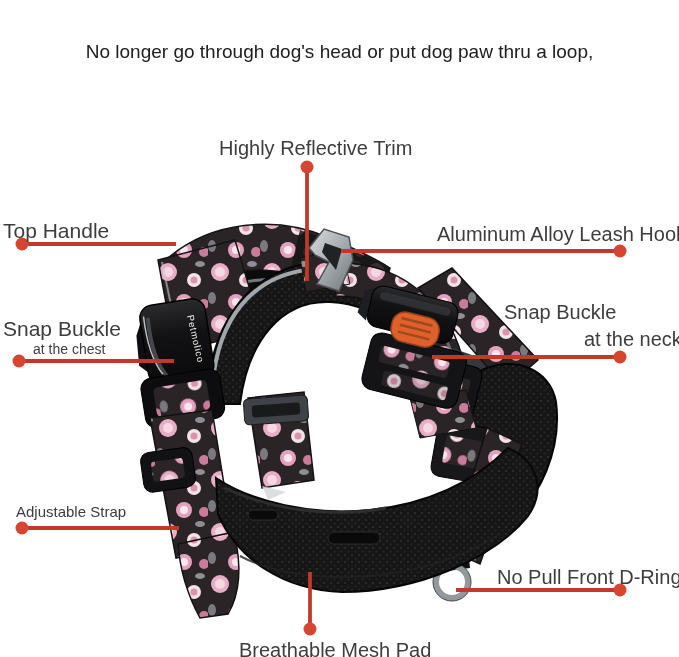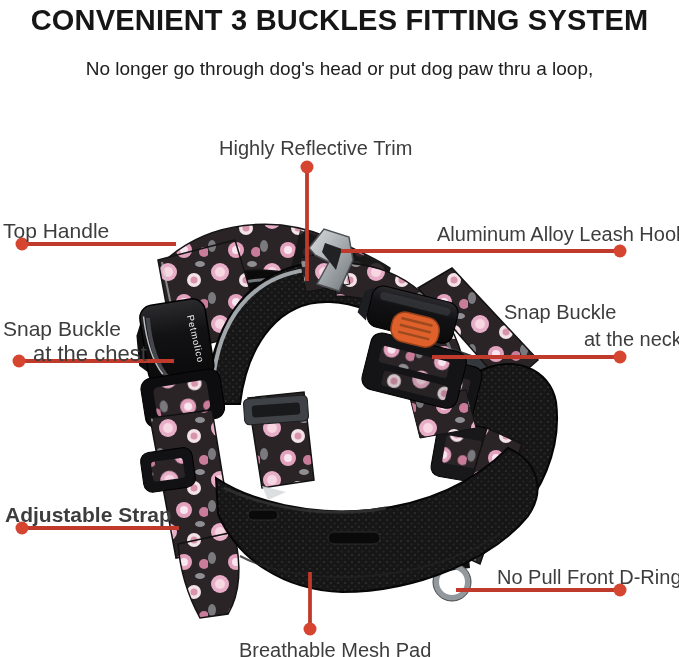--- a/index.html
+++ b/index.html
@@ -8,33 +8,32 @@
     font-family:"Liberation Sans",sans-serif;
   }
   .title{
     position:absolute;top:4px;left:0;width:679px;text-align:center;
     font-size:29px;font-weight:bold;letter-spacing:0.2px;color:#161616;white-space:nowrap;
   }
   .sub{
     position:absolute;left:0;width:679px;text-align:center;
     font-size:19px;color:#202020;white-space:nowrap;
   }
-  .sub1{top:58px;}
+  .sub1{top:41px;}
   .sub2{top:66px;}
   .co{
     position:absolute;font-size:20px;color:#3d3d3d;white-space:nowrap;
   }
   svg.art{position:absolute;left:0;top:0;}
 </style>
 </head>
 <body>
 
 <div class="canvas">
 
-  <div class="title">CONVENIENT 3 BUCKLES FITTING SYSTEM</div>
   <div class="sub sub1">No longer go through dog's head or put dog paw thru a loop,</div>
 
   <svg class="art" width="679" height="657" viewBox="0 0 679 657">
     <defs>
       <pattern id="floral" width="52" height="52" patternUnits="userSpaceOnUse">
         <rect width="52" height="52" fill="#2a2427"></rect>
         <circle cx="12" cy="12" r="9" fill="#e9aec7"></circle>
         <circle cx="12" cy="12" r="5" fill="#f6d7e2"></circle>
         <circle cx="38" cy="20" r="7" fill="#f3e3e8"></circle>
         <circle cx="38" cy="20" r="3.5" fill="#d893ad"></circle>
@@ -178,19 +177,19 @@
       <circle cx="22" cy="528" r="6.5"></circle>
       <circle cx="620" cy="590" r="6.5"></circle>
       <circle cx="310" cy="629" r="6.5"></circle>
     </g>
   </svg>
 
   <div class="co" style="left:3px;top:219px;font-size:21px;">Top Handle</div>
   <div class="co" style="left:219px;top:137px;">Highly Reflective Trim</div>
   <div class="co" style="left:437px;top:223px;">Aluminum Alloy Leash Hook</div>
   <div class="co" style="left:3px;top:317px;font-size:21px;">Snap Buckle</div>
-  <div class="co" style="left:33px;top:341px;font-size:22px;">at the chest</div>
+  <div class="co" style="left:33px;top:341px;font-size:14px;">at the chest</div>
   <div class="co" style="left:504px;top:301px;">Snap Buckle</div>
   <div class="co" style="left:584px;top:328px;">at the neck</div>
-  <div class="co" style="left:5px;top:503px;font-size:21px;font-weight:bold;">Adjustable Strap</div>
+  <div class="co" style="left:16px;top:503px;font-size:15px;">Adjustable Strap</div>
   <div class="co" style="left:497px;top:566px;">No Pull Front D-Ring</div>
   <div class="co" style="left:239px;top:639px;">Breathable Mesh Pad</div>
 </div>
 
 </body></html>

